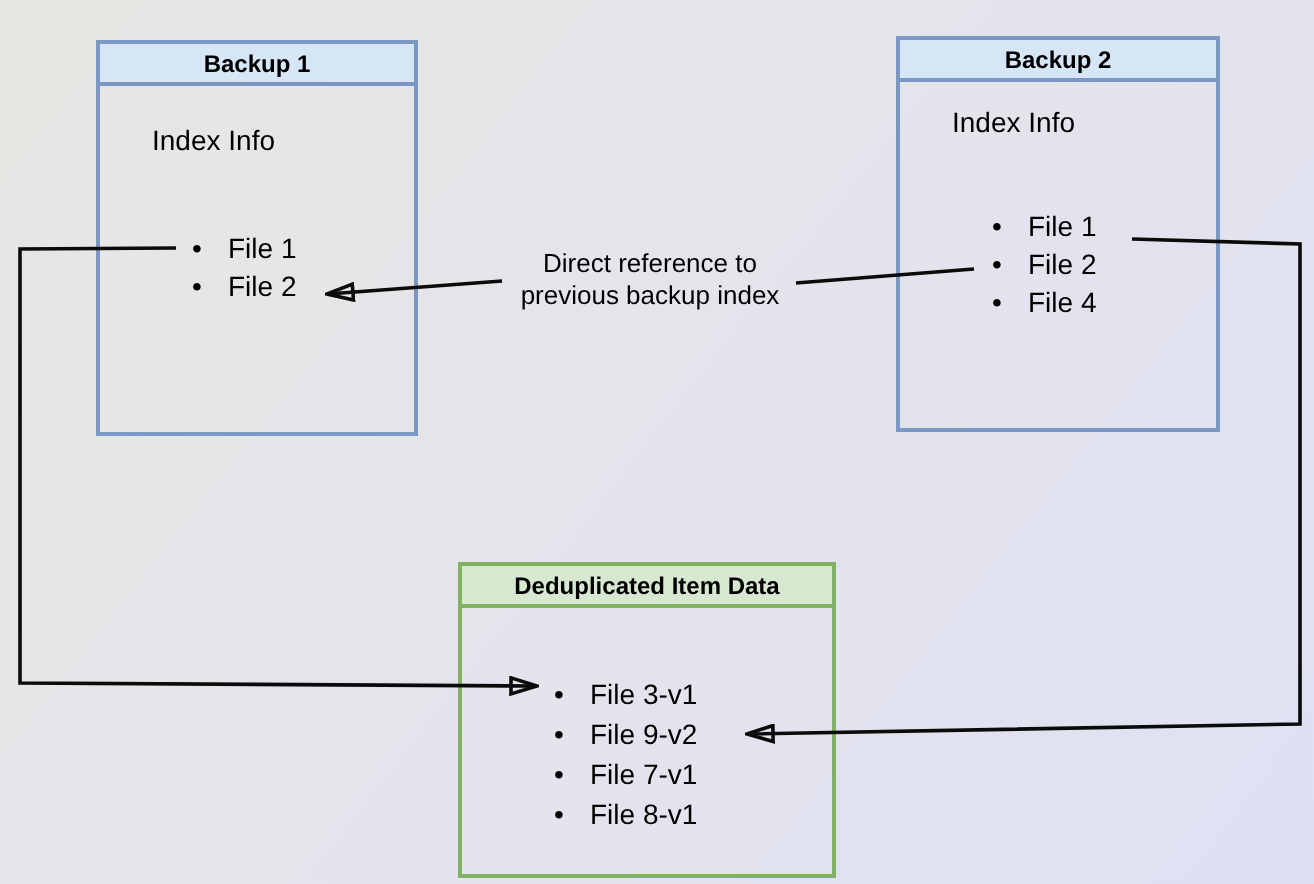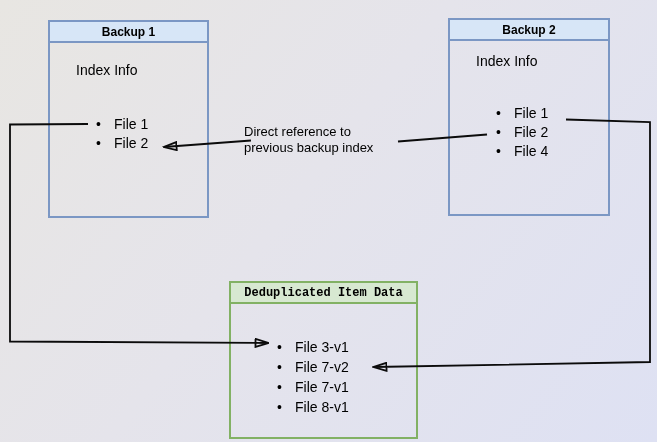--- a/index.html
+++ b/index.html
@@ -25,21 +25,21 @@
     border-bottom: 2px solid #7b97c4;
     background: #d7e6f7;
     text-align: center;
     font-size: 12px;
     font-weight: 700;
   }
   #backup1 { left: 48px;  top: 4px;   width: 161px; height: 198px; margin-top: 16px; }
   #backup2 { left: 448px; top: 18px;   width: 162px; height: 198px; }
   #dedup   { left: 229px; top: 281px; width: 189px; height: 158px;
              border-color: #82b164; }
-  #dedup .hdr { background: #d7e8d1; border-bottom-color: #82b164; font-family: Liberation Mono, monospace; }
+  #dedup .hdr { background: #d7e8d1; border-bottom-color: #82b164; }
 
   .section-label {
     position: absolute;
     font-size: 14px;
     white-space: nowrap;
   }
   #b1-label { left: 76px;  top: 62px; }
   #b2-label { left: 476px; top: 53px; }
 
   ul.filelist {
@@ -55,20 +55,21 @@
   #ded-list { left: 277px; top: 337px; line-height: 20px; }
   ul.filelist .blt {
     display: inline-block;
     width: 18px;
     font-size: 14px;
   }
 
   .annotation {
     position: absolute;
     left: 244px; top: 124px; width: 162px;
+    text-align: center;
     font-size: 13px;
     line-height: 16px;
     white-space: pre-line;
   }
 
   svg.connectors {
     position: absolute;
     left: 0; top: 0;
     width: 657px; height: 442px;
     pointer-events: none;
@@ -103,21 +104,21 @@
       <li><span class="blt">•</span><span>File 1</span></li>
       <li><span class="blt">•</span><span>File 2</span></li>
       <li><span class="blt">•</span><span>File 4</span></li>
     </ul>
 
   <div class="box" id="dedup">
     <div class="hdr">Deduplicated Item Data</div>
   </div>
   <ul class="filelist" id="ded-list">
       <li><span class="blt">•</span><span>File 3-v1</span></li>
-      <li><span class="blt">•</span><span>File 7-v2</span></li>
+      <li><span class="blt">•</span><span>File 9-v2</span></li>
       <li><span class="blt">•</span><span>File 7-v1</span></li>
       <li><span class="blt">•</span><span>File 8-v1</span></li>
     </ul>
 
   <div class="annotation">Direct reference to
 previous backup index</div>
 
   <svg class="connectors" viewBox="0 0 657 442" xmlns="http://www.w3.org/2000/svg">
     <defs>
       <marker id="arr" viewBox="0 0 15 10" refX="13.5" refY="5" markerWidth="15" markerHeight="10" markerUnits="userSpaceOnUse" orient="auto-start-reverse">

